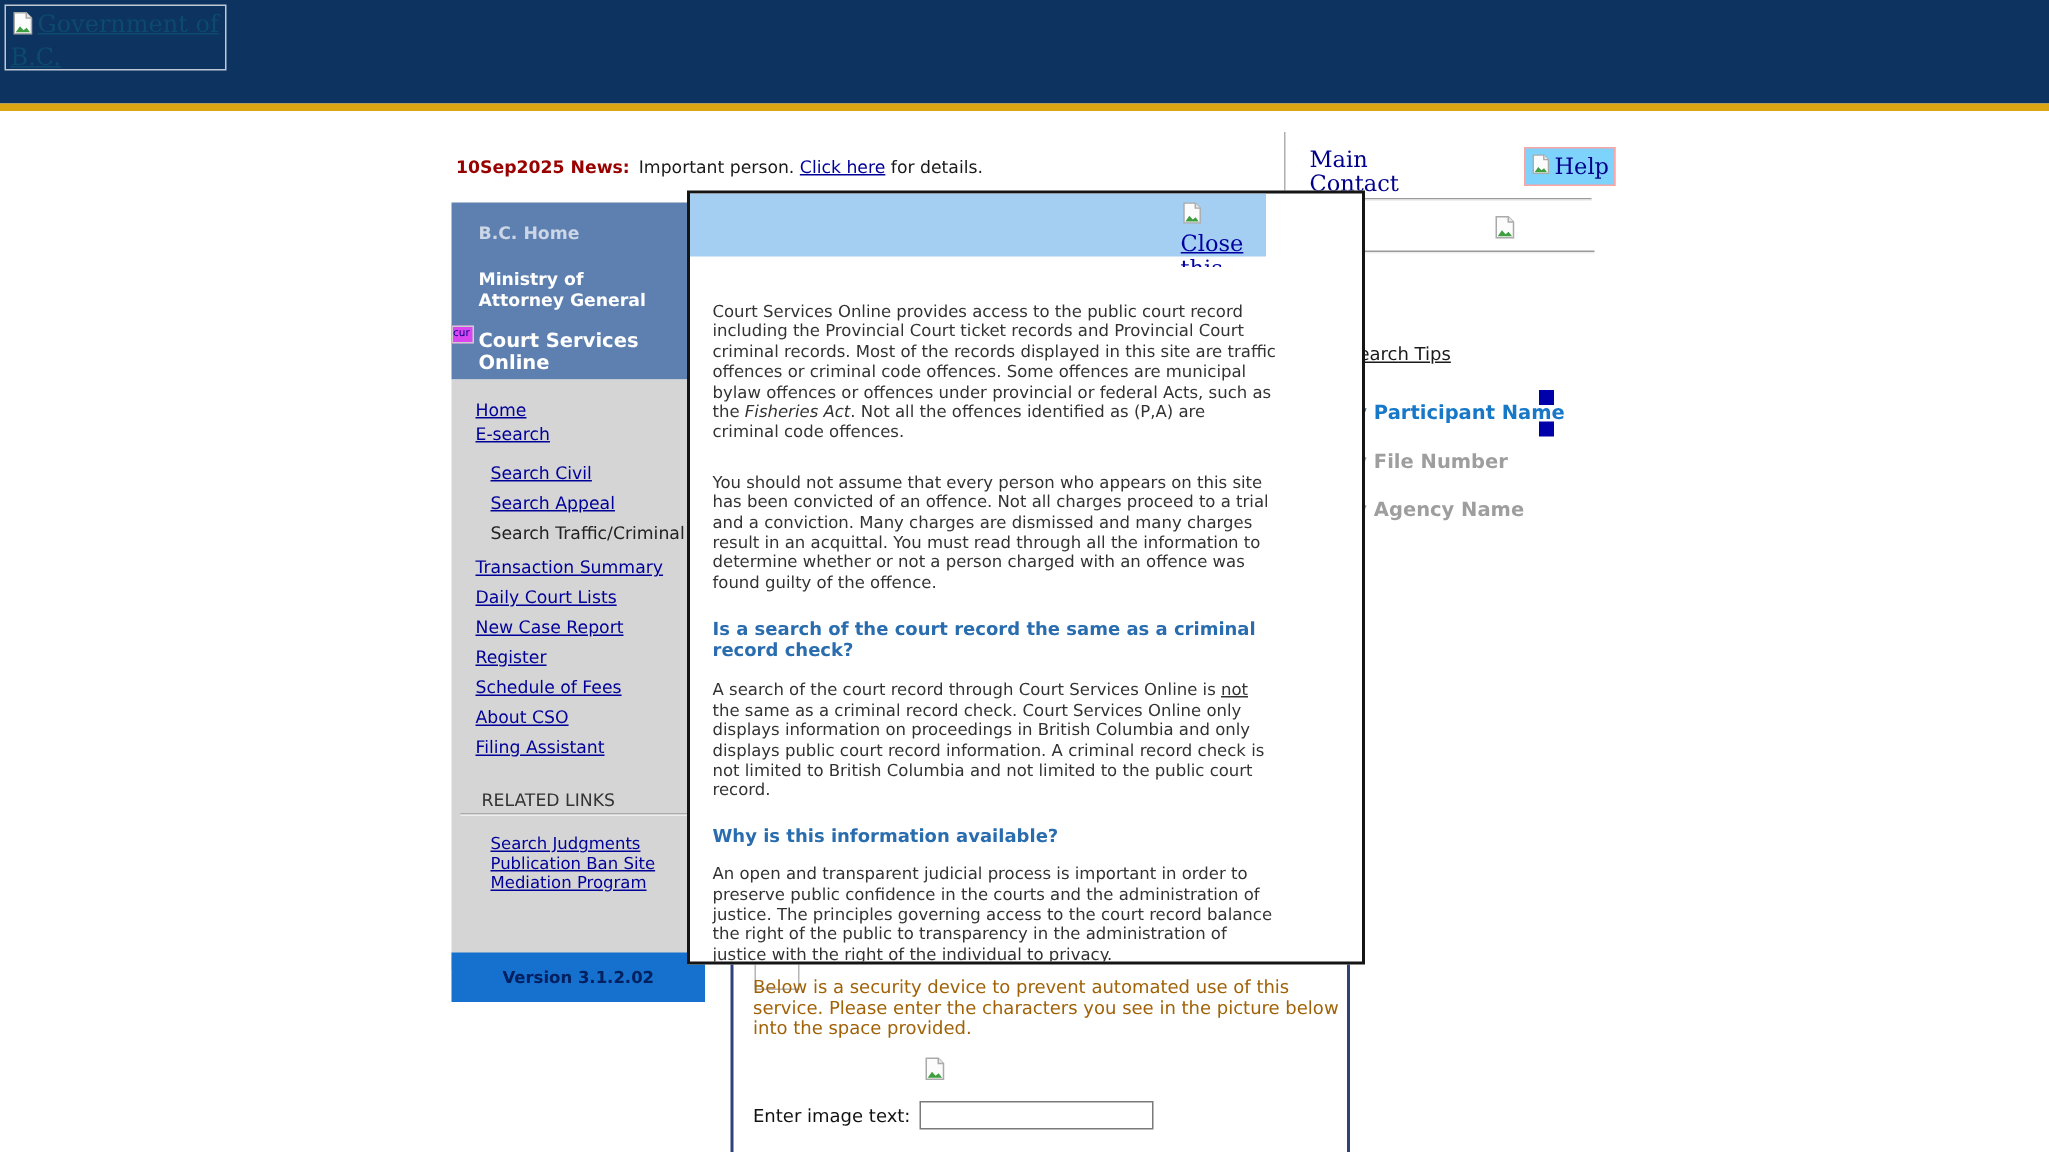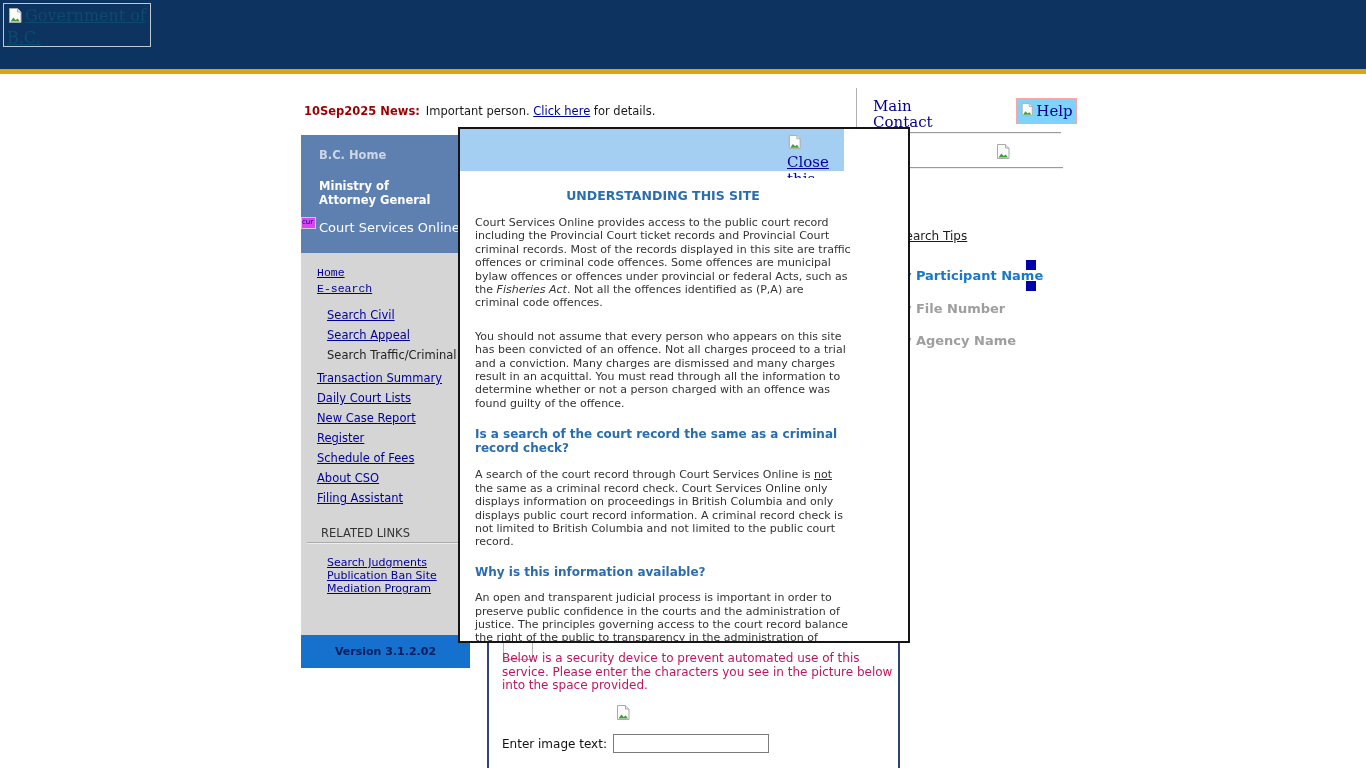--- a/index.html
+++ b/index.html
@@ -41,30 +41,30 @@
   .hrule { height:0; border-top:1px solid #9A9A9A; border-bottom:1px solid #EFEFEF; }
   .hr1 { left:857px; top:132px; width:204px; }
   .hr2 { left:857px; top:167px; width:206px; }
   .brand-img { left:995px; top:143px; }
 
   
   .sidebar { left:301px; top:135px; width:169px; height:533px; font-size:11.5px; }
   .sb-blue { position:absolute; left:0; top:0; width:169px; height:118px; background:#5E80B0; }
   .sb-bchome { position:absolute; left:18px; top:13px; font-weight:bold; color:#CCD6E6; cursor:pointer; }
   .sb-ministry { position:absolute; left:18px; top:44px; font-weight:bold; color:#FFFFFF; line-height:14px; }
-  .sb-apptitle { position:absolute; left:18px; top:85px; font-weight:normal; color:#FFFFFF; font-size:13px; }
+  .sb-apptitle { position:absolute; left:18px; top:85px; font-weight:bold; color:#FFFFFF; font-size:13px; }
   .cur-box {
     position:absolute; left:0px; top:82px; width:13px; height:10px; overflow:hidden;
     background:#d946ef; border:1px solid #CCC; font-size:7px; line-height:9px; color:#00008B;
   }
   .sb-gray { position:absolute; left:0; top:118px; width:169px; height:382px; background:#D5D5D5;
              padding-top:12px; }
   .sb-gray a, .sb-gray .sb-plain { display:block; color:#000099; text-decoration:underline;
              cursor:pointer; margin-left:16px; }
-  .sb-grp1 a { line-height:16px;font-family:Liberation Mono, monospace; }
+  .sb-grp1 a { line-height:16px; }
   .sb-sub { margin-top:8px; }
   .sb-sub a, .sb-sub .sb-plain { margin-left:26px; line-height:20px; }
   .sb-plain { color:#222 !important; text-decoration:none !important; cursor:default !important; }
   .sb-grp2 { margin-top:3px; }
   .sb-grp2 a { line-height:20px; }
   .sb-related-title { margin:18px 0 2px 20px; color:#333; line-height:14px; }
   .sb-hr { margin:2px 10px 0 6px; height:0; border-top:1px solid #AAA; border-bottom:1px solid #EEE; }
   .sb-grp3 { margin-top:12px; }
   .sb-grp3 a { margin-left:26px; line-height:13px; font-size:11px; }
   .sb-version {
@@ -74,21 +74,21 @@
   }
 
   
   .content-box {
     left:487px; top:172px; width:409px; height:600px; background:#fff;
     border:2px solid #31427B; border-bottom:none; z-index:1;
   }
   .small-rect { position:absolute; left:14px; top:463px; width:28px; height:21px;
     border:1px solid #B5B5B5; background:#fff; }
   .captcha-instr { position:absolute; left:13px; top:478px; width:397px;
-    font-size:12px; line-height:13.5px; color:#be185d; }
+    font-size:12px; line-height:13.5px; color:#a16207; }
   .captcha-img { position:absolute; left:126px; top:530px; }
   .captcha-label { position:absolute; left:13px; top:563px; font-size:12px; color:#111; }
   .captcha-input { position:absolute; left:124px; top:560px; width:150px; height:17px;
     border:1px solid #7A7A7A; background:#fff; font-size:12px; padding:0 2px; }
 
   
   .search-tips { left:898px; top:229px; z-index:2; font-size:12px; color:#1a1a1a;
     text-decoration:underline; cursor:pointer; }
   .tab { z-index:2; font-weight:bold; font-size:13px; white-space:nowrap; cursor:pointer; }
   .tab-active { color:#1878C8; }
@@ -217,21 +217,20 @@
   <div class="modal-band">
     <div class="close-box">
       <span class="bimg"><svg width="15" height="16" viewBox="0 0 16 17">
             <path d="M2.5 1.5h8l3.5 3.5v10.5H2.5z" fill="#FCFCFC" stroke="#AAA"></path>
             <path d="M10.5 1.5v3.5H14" fill="#E9E9E9" stroke="#AAA"></path>
             <path d="M3.5 14.5l2.8-4 2.4 2.6 2-1.6 2.3 3z" fill="#3F9E3F"></path>
           </svg></span><span>Close this window</span>
     </div>
   </div>
   <div class="modal-body">
-    <div class="modal-title">UNDERSTANDING THIS SITE</div>
     <p class="mt1"><span>Court Services Online provides access to the public court record including the Provincial Court ticket records and Provincial Court criminal records. Most of the records displayed in this site are traffic offences or criminal code offences. Some offences are municipal bylaw offences or offences under provincial or federal Acts, such as the </span><i>Fisheries Act</i><span>. Not all the offences identified as (P,A) are criminal code offences.</span></p>
     <p class="mt2">You should not assume that every person who appears on this site has been convicted of an offence. Not all charges proceed to a trial and a conviction. Many charges are dismissed and many charges result in an acquittal. You must read through all the information to determine whether or not a person charged with an offence was found guilty of the offence.</p>
     <div class="modal-h h-mt">Is a search of the court record the same as a criminal record check?</div>
     <p class="p3-mt"><span>A search of the court record through Court Services Online is </span><u>not</u><span> the same as a criminal record check. Court Services Online only displays information on proceedings in British Columbia and only displays public court record information. A criminal record check is not limited to British Columbia and not limited to the public court record.</span></p>
     <div class="modal-h h-mt2">Why is this information available?</div>
     <p class="p4-mt">An open and transparent judicial process is important in order to preserve public confidence in the courts and the administration of justice. The principles governing access to the court record balance the right of the public to transparency in the administration of justice with the right of the individual to privacy.</p>
   </div>
 </div>
 
 </body></html>

